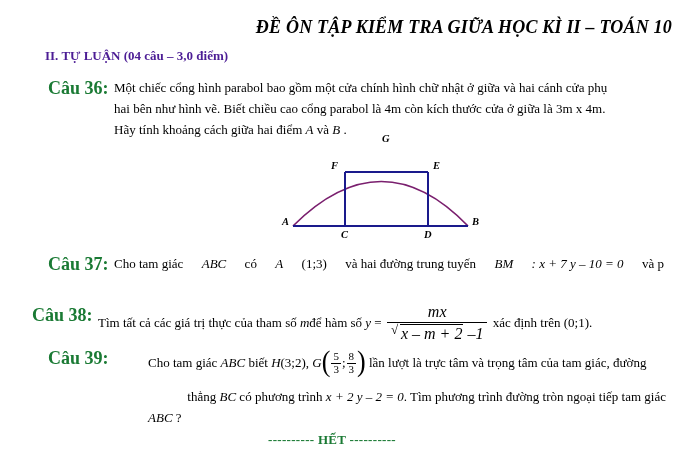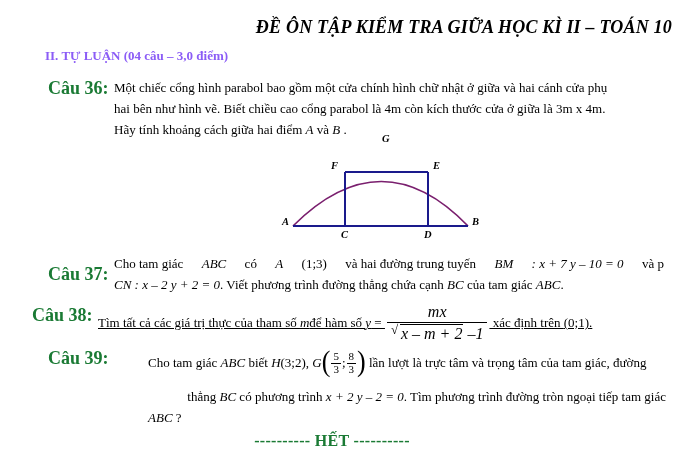--- a/index.html
+++ b/index.html
@@ -33,21 +33,21 @@
     white-space: nowrap;
   }
 
   
   .section-heading {
     position: absolute;
     top: 48px;
     left: 45px;
     font-size: 13px;
     font-weight: bold;
-    color: #8b5cf6;
+    color: #4c1d95;
     white-space: nowrap;
   }
 
   
   .question {
     position: absolute;
     display: flex;
     align-items: flex-start;
   }
   .q-label {
@@ -76,21 +76,21 @@
   #q36 { top: 77px;  left: 48px; width: 615px; }
   #q36 .q-label { width: 66px; }
   #q36 .q-body  { width: 545px; }
 
   #q37 { top: 253px; left: 48px; width: 618px; align-items: center; }
   #q37 .q-label { width: 66px; }
   #q37 .q-body  { width: 550px; }
 
   #q38 { top: 304px; left: 32px; width: 618px; }
   #q38 .q-label { width: 66px; }
-  #q38 .q-body  { width: 552px; text-decoration: underline; }
+  #q38 .q-body  { width: 552px; }
 
   #q39 { top: 347px; left: 48px; width: 618px; gap: 34px; }
   #q39 .q-label { width: 66px; }
   #q39 .q-body  { width: 552px; }
 
   
   .line-tall {
     display: block;
     line-height: 2.5;
   }
@@ -173,21 +173,21 @@
     color: #000;
   }
 
   
   .footer {
     position: absolute;
     top: 432px;
     left: 0;
     width: 664px;
     text-align: center;
-    font-size: 16px;
+    font-size: 13px;
     font-weight: bold;
     color: #1a7a34;
     letter-spacing: 0.3px;
   }
 </style>
 </head>
 <body>
 
 <div class="page">
 
@@ -233,21 +233,20 @@
           <span>Cho tam giác </span>
           <span class="it">ABC</span>
           <span> có </span>
           <span class="it">A</span>
           <span>(1;3)</span>
           <span> và hai đường trung tuyến </span>
           <span class="it">BM</span>
           <span class="mono-math"> : x + 7 y – 10 = 0</span>
           <span>và  p</span>
         </span>
-      <span class="q-line"><span class="it">CN</span><span class="mono-math"> : x – 2 y + 2 = 0</span><span>. Viết phương trình đường thẳng chứa cạnh </span><span class="it">BC</span><span> của tam giác </span><span class="it">ABC</span><span>.</span></span>
     </div>
   </div>
 
   <div class="question" id="q38">
     <div class="q-label">Câu 38:</div>
     <div class="q-body">
       <span class="line-tall"><span>Tìm tất cả các giá trị thực của tham số </span><span class="it">m</span><span>để hàm số  </span><span class="it">y</span><span> = </span><span class="bigfrac">
             <span class="num">mx</span>
             <span class="den"><span class="radical"><span class="rad-body">x – m + 2</span></span><span class="mono-math"> –1</span></span>
           </span><span> xác định trên </span><span>(0;1)</span><span>.</span></span>

